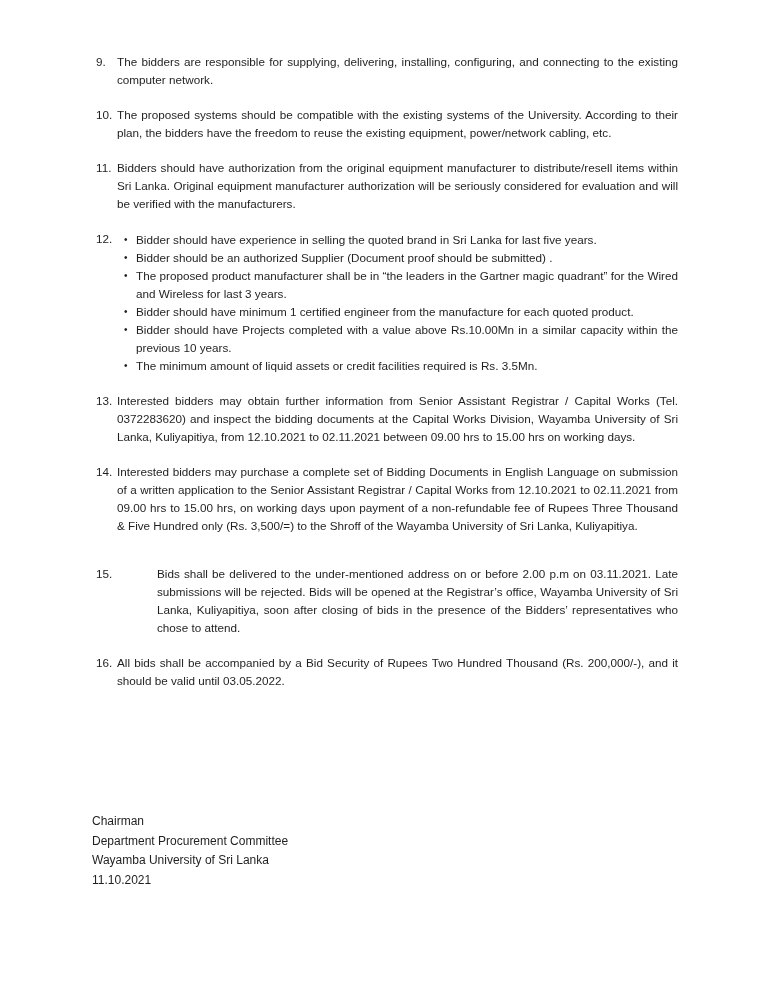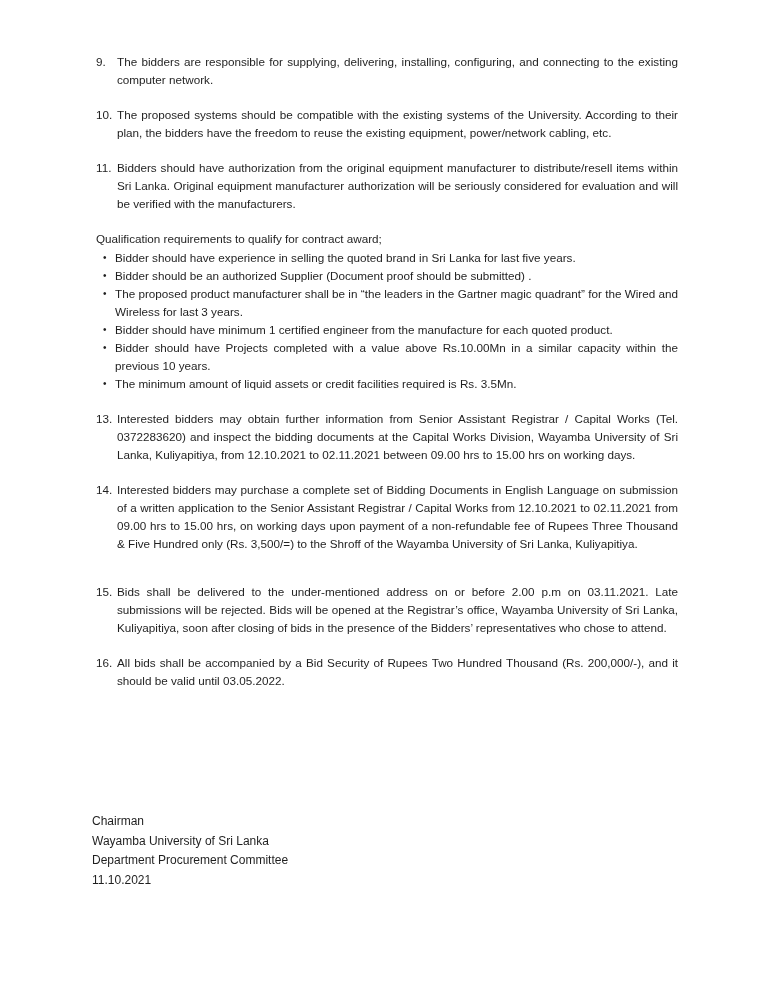--- a/index.html
+++ b/index.html
@@ -29,21 +29,21 @@
     width: 582px;
     font-size: 11.7px;
     line-height: 18px;
   }
   .item {
     display: flex;
     margin-bottom: 17px;
   }
   
   .item:nth-child(5) { margin-top: 9px; }
-  .item:nth-child(7) { margin-top: 30px; }
+  .item:nth-child(7) { margin-top: 30px; gap: 40px; }
   .item .num {
     flex: none;
     width: 21px;
   }
   .item .body {
     flex: 1;
     min-width: 0;
   }
   .para {
     margin: 0;
@@ -94,22 +94,22 @@
           <p class="para"><span>The proposed systems should be compatible with the existing systems of the University. According to their plan, the bidders have the freedom to reuse the existing equipment, power/network cabling, etc.</span></p>
         </div>
       </div>
       <div class="item">
         <span class="num">11.</span>
         <div class="body">
           <p class="para"><span>Bidders should have authorization from the original equipment manufacturer to distribute/resell items within Sri Lanka. Original equipment manufacturer authorization will be seriously considered for evaluation and will be verified with the manufacturers.</span></p>
         </div>
       </div>
       <div class="item">
+        <span class="num">12.</span>
         <div class="body">
-          <p class="para"><span>Qualification requirements to qualify for contract award;</span></p>
           <div class="bullets">
             <div class="bullet">
               <span class="dot">•</span>
               <span class="btext"><span>Bidder should have experience in selling the quoted brand in Sri Lanka for last five years.</span></span>
             </div>
             <div class="bullet">
               <span class="dot">•</span>
               <span class="btext"><span>Bidder should be an authorized Supplier (Document proof should be submitted) .</span></span>
             </div>
             <div class="bullet">
@@ -151,17 +151,17 @@
       </div>
       <div class="item">
         <span class="num">16.</span>
         <div class="body">
           <p class="para"><span>All bids shall be accompanied by a Bid Security of Rupees Two Hundred Thousand (Rs. 200,000/-), and it should be valid until </span><span class="bold">03.05.2022</span><span>.</span></p>
         </div>
       </div>
     </div>
   <div class="signature">
       <div class="sig-line">Chairman</div>
+      <div class="sig-line">Department Procurement Committee</div>
       <div class="sig-line">Wayamba University of Sri Lanka</div>
-      <div class="sig-line">Department Procurement Committee</div>
       <div class="sig-line">11.10.2021</div>
     </div>
 </div>
 
 </body></html>

